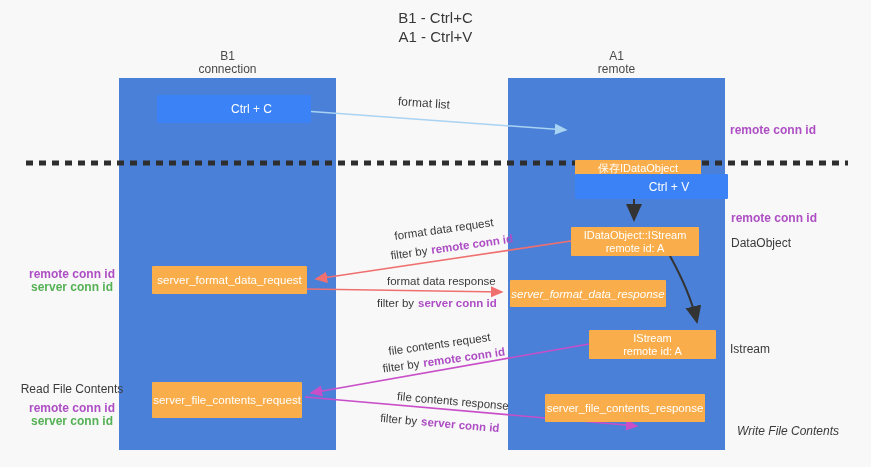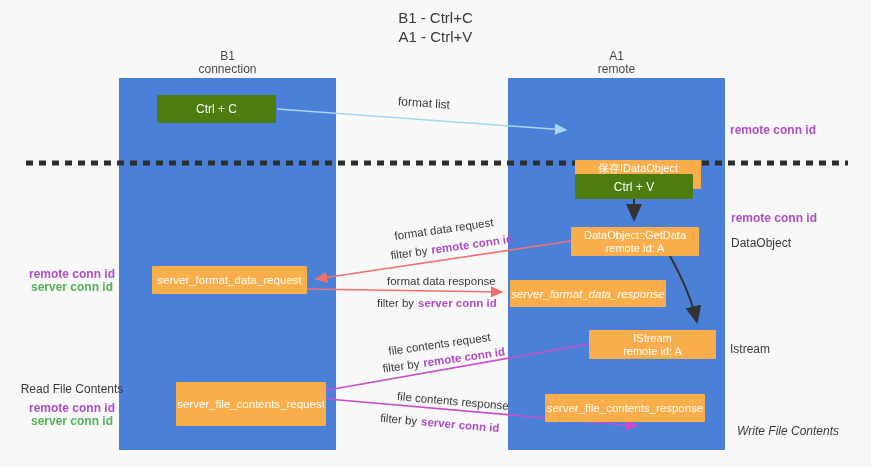--- a/index.html
+++ b/index.html
@@ -8,21 +8,21 @@
 
   .title{position:absolute;left:0;top:8px;width:100%;text-align:center;
          font-size:15px;line-height:19px;color:#383838;}
 
   .lane-header{position:absolute;text-align:center;font-size:12px;line-height:13px;color:#4a4a4a;}
 
   .lane{position:absolute;background:#4A80D8;}
 
   .node{position:absolute;display:flex;flex-direction:column;align-items:center;
         justify-content:center;color:#ffffff;text-align:center;border-radius:1px;}
-  .node.green{background:#4d7c0f;font-size:12px;}
+  .node.green{background:#3b82f6;font-size:12px;padding-left:35px;}
   .node.orange{background:#F9AE4B;}
   .node .l1,.node .l2{line-height:13px;font-size:11px;}
   .node.single{font-size:11.5px;}
 
   .lbl{position:absolute;font-size:12px;color:#3a3a3a;white-space:nowrap;}
   .lbl.small{font-size:11.5px;}
   .purple{color:#AE4EC4;font-weight:bold;}
   .greentx{color:#55B155;font-weight:bold;}
   .rot-up{transform:rotate(-8deg);}
   .rot-dn4{transform:rotate(4deg);}
@@ -95,38 +95,38 @@
   <div class="node orange" style="left:575px;top:118px;width:126px;height:29px;margin-top:42px;">
     <div class="l1">保存IDataObject</div>
     <div class="l2">remote id: A</div>
   </div>
 
   <div class="node green" style="left:575px;top:174px;width:118px;height:25px;">
     <div>Ctrl + V</div>
   </div>
 
   <div class="node orange" style="left:571px;top:227px;width:128px;height:29px;">
-    <div class="l1">DataObject::GetData</div>
+    <div class="l1">IDataObject::IStream</div>
     <div class="l2">remote id: A</div>
   </div>
 
   <div class="node orange single" style="left:152px;top:266px;width:155px;height:28px;">
     <div>server_format_data_request</div>
   </div>
 
   <div class="node orange single" style="left:510px;top:280px;width:156px;height:27px;font-style:italic;">
     <div>server_format_data_response</div>
   </div>
 
   <div class="node orange" style="left:589px;top:330px;width:127px;height:29px;">
     <div class="l1">IStream</div>
     <div class="l2">remote id: A</div>
   </div>
 
-  <div class="node orange single" style="left:152px;top:382px;width:150px;height:44px;margin-left:24px;">
+  <div class="node orange single" style="left:152px;top:382px;width:150px;height:36px;">
     <div>server_file_contents_request</div>
   </div>
 
   <div class="node orange single" style="left:545px;top:394px;width:160px;height:28px;">
     <div>server_file_contents_response</div>
   </div>
 
   <div class="lbl rot-dn4" style="left:398px;top:96px;">format list</div>
 
   <div class="lbl small rot-up" style="left:394px;top:223px;">format data request</div>

